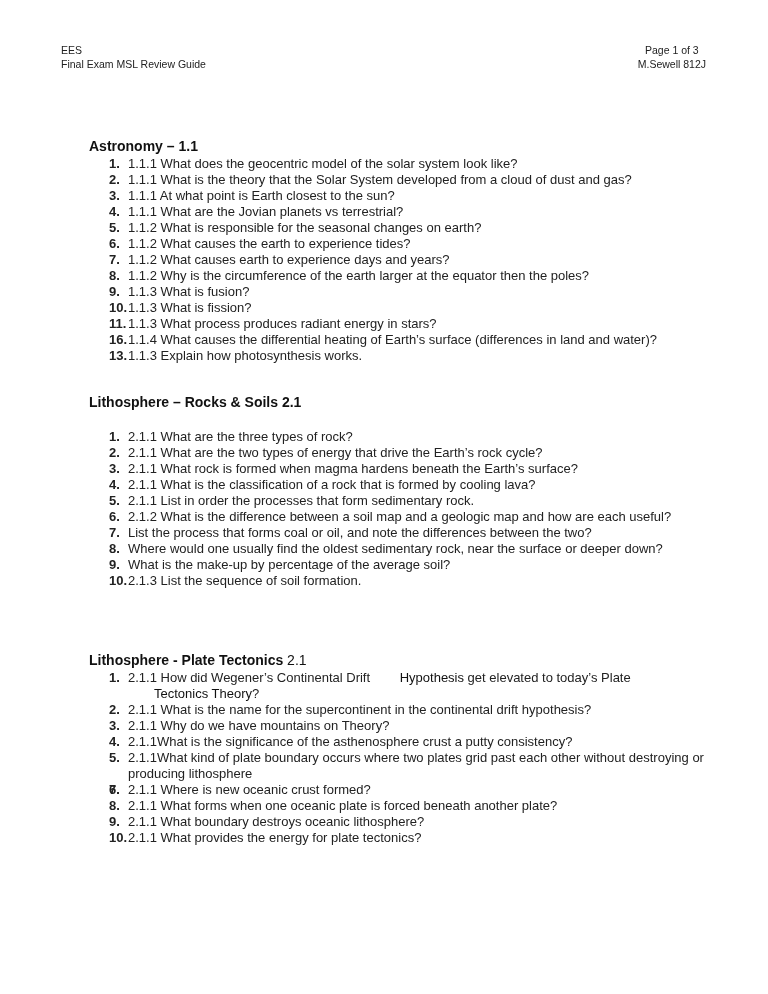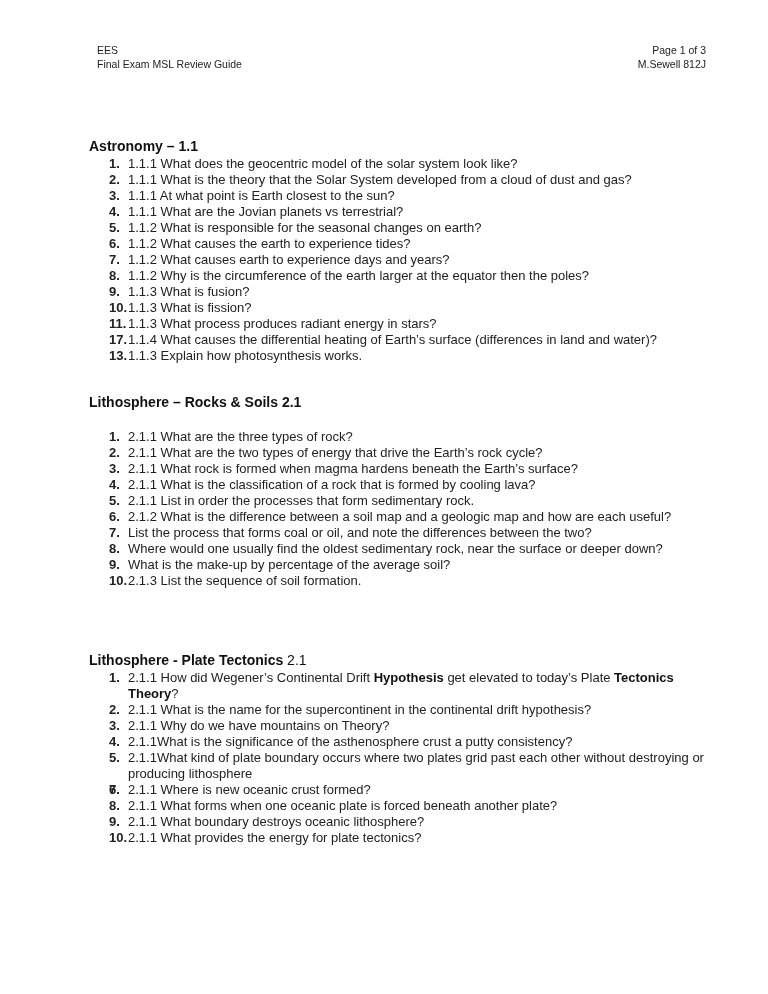--- a/index.html
+++ b/index.html
@@ -1,28 +1,28 @@
 <!DOCTYPE html>
 <html><head>
   <meta charset="utf-8">
   <style>
     html, body { margin: 0; padding: 0; background: #ffffff; }
     body { width: 768px; height: 994px; position: relative; overflow: hidden; color: #000; }
     .page { position: absolute; left: 0; top: 0; width: 768px; height: 994px; }
-    .hdr { position: absolute; top: 43px; font-family: "Liberation Sans Narrow", "Liberation Sans", sans-serif; font-size: 10.5px; line-height: 14px; color: #222; margin-left: 36px; }
+    .hdr { position: absolute; top: 43px; font-family: "Liberation Sans Narrow", "Liberation Sans", sans-serif; font-size: 10.5px; line-height: 14px; color: #222; }
     .hdr-left { left: 61px; }
-    .hdr-right { right: 306px; text-align: right; }
+    .hdr-right { right: 306px; text-align: center; }
     .title { position: absolute; top: 89px; left: 0; width: 768px; text-align: center; font-family: "Liberation Serif", serif; font-weight: bold; font-size: 23px; letter-spacing: -0.2px; color: #111; }
     .section-title { position: absolute; left: 89px; font-family: "Liberation Sans", sans-serif; font-weight: bold; font-size: 14px; color: #111; }
     .section-title .normal { font-weight: normal; margin-top: 36px; }
     ol.qlist { position: absolute; left: 0; margin: 0; padding: 0; list-style: none; width: 768px; font-family: "Liberation Sans", sans-serif; font-size: 13px; line-height: 16px; color: #222; }
     ol.qlist li { position: relative; padding-left: 128px; padding-right: 60px; }
     ol.qlist li .num { position: absolute; left: 109px; font-weight: bold; }
     ol.qlist li .txt { display: block; }
-    b.inline-bold { font-weight: bold; color: #111; }
+    b.inline-bold { font-weight: normal; color: #111; margin-left: 26px; }
   </style>
 </head>
 <body>
 
 <div class="page">
 
   <div class="hdr hdr-left">
     <div>EES</div>
     <div>Final Exam MSL Review Guide</div>
   </div>
@@ -74,21 +74,21 @@
       </li>
     <li>
         <span class="num">10.</span>
         <span class="txt">1.1.3  What is fission?</span>
       </li>
     <li>
         <span class="num">11.</span>
         <span class="txt">1.1.3  What process produces radiant energy in stars?</span>
       </li>
     <li>
-        <span class="num">17.</span>
+        <span class="num">16.</span>
         <span class="txt">1.1.4  What causes the differential heating of Earth’s surface (differences in land and water)?</span>
       </li>
     <li>
         <span class="num">13.</span>
         <span class="txt">1.1.3  Explain how photosynthesis works.</span>
       </li>
   </ol>
 
   <div class="section-title" style="top:394px;">
     <span>Lithosphere – Rocks &amp; Soils 2.1</span>

